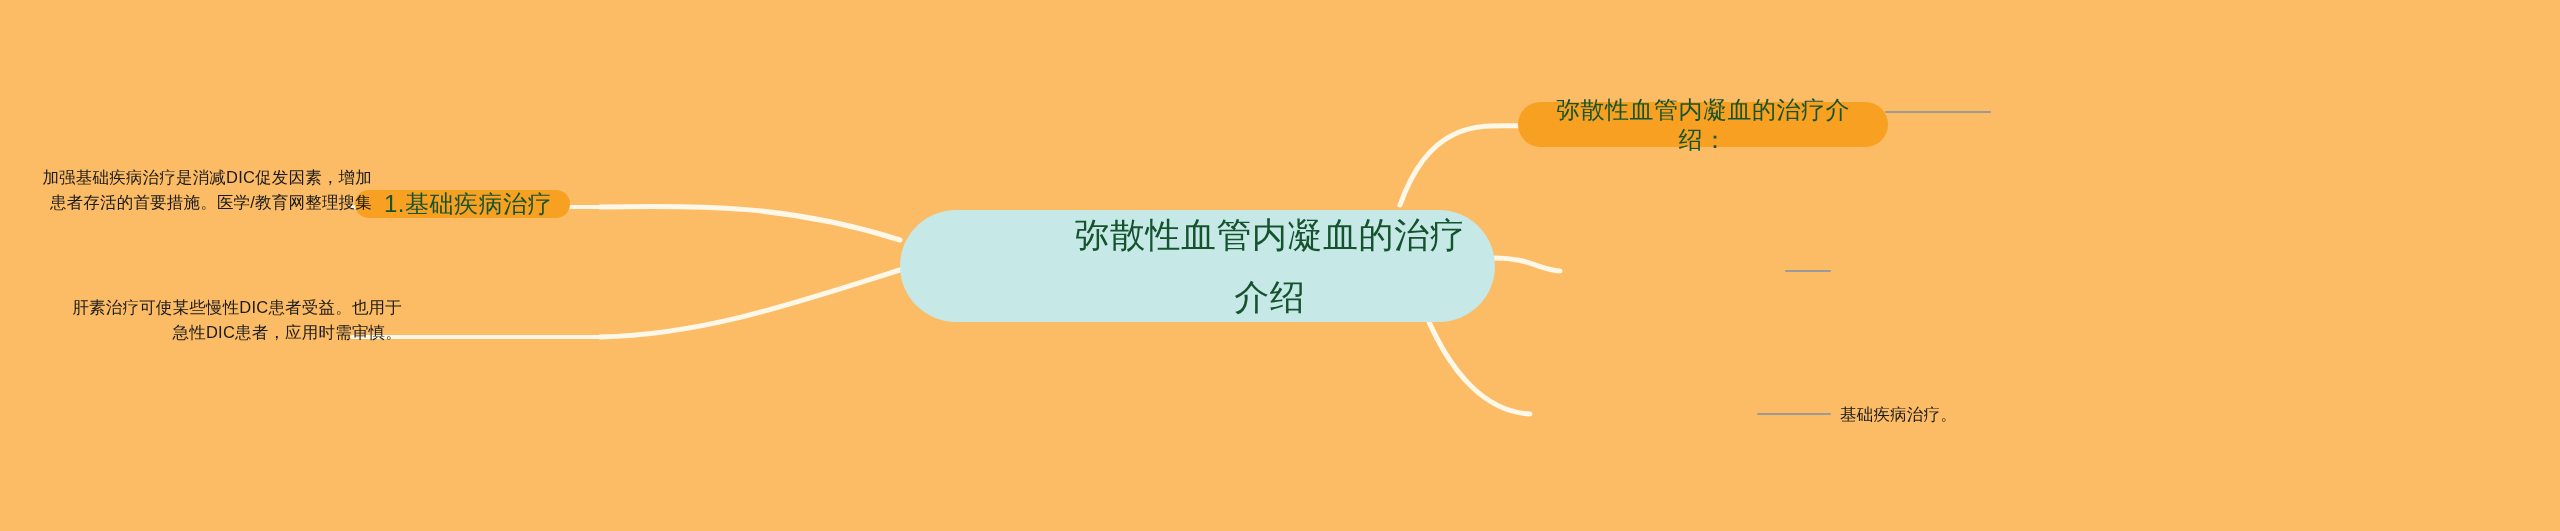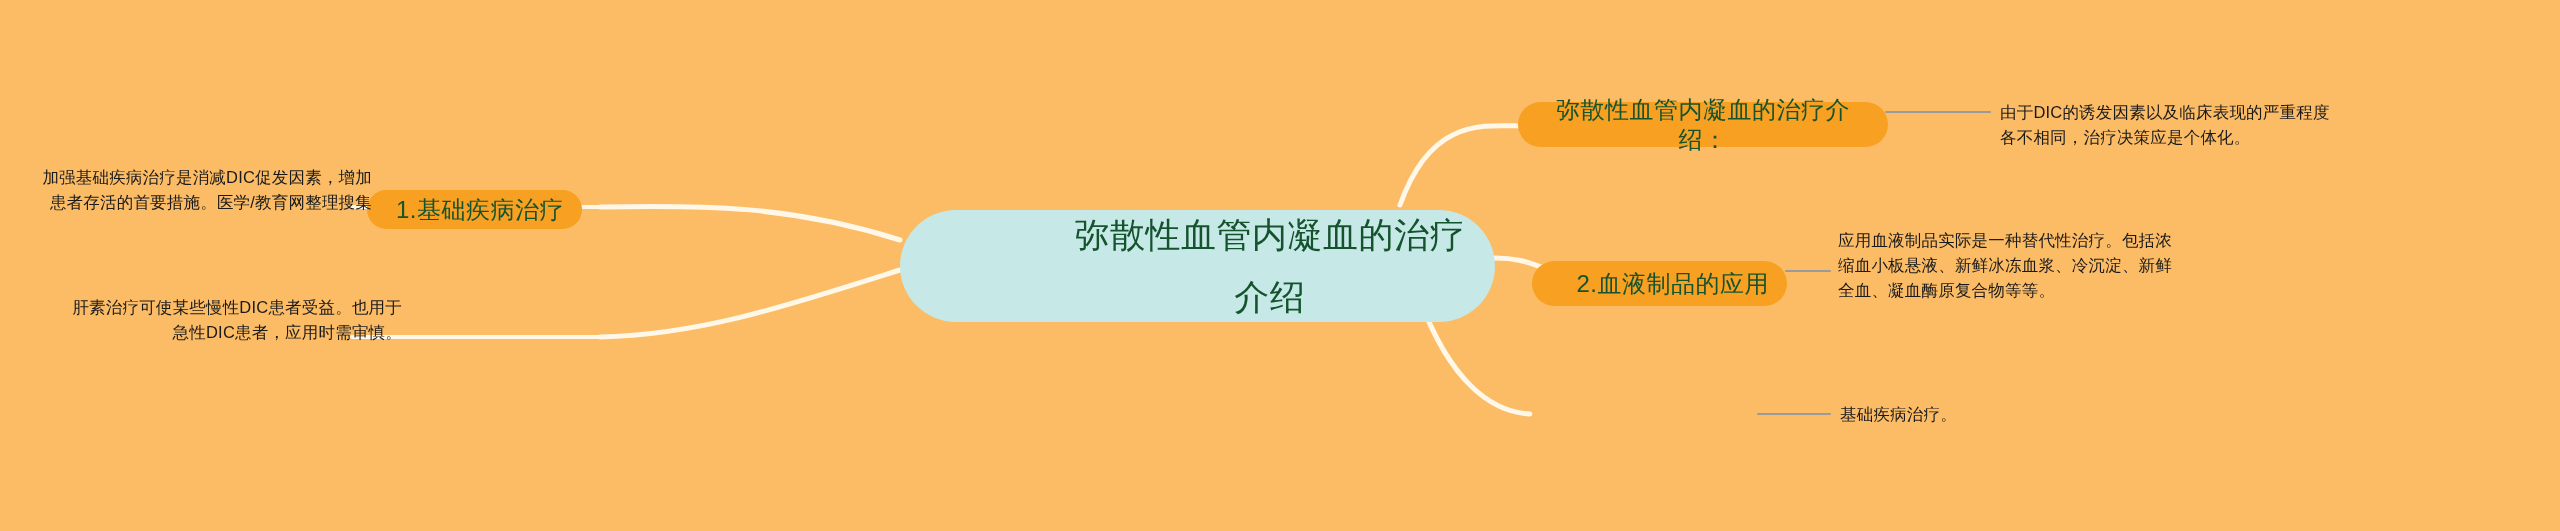--- a/index.html
+++ b/index.html
@@ -94,42 +94,34 @@
       <path d="M 1786 271 L 1830 271"></path>
       <path d="M 1758 414 L 1830 414"></path>
     </g>
   </svg>
 
   <div class="node root-node" style="left:900px; top:198px; width:595px; height:112px;">
     <span>弥散性血管内凝血的治疗
 介绍</span>
   </div>
 
-  <div class="node branch-node" style="left:367px; top:178px; width:215px; height:39px;">
+  <div class="node branch-node" style="left:355px; top:178px; width:215px; height:28px;">
     <span>1.基础疾病治疗</span>
   </div>
 
   <div class="leaf-text leaf-left" style="left:10px; top:165px; width:330px;">加强基础疾病治疗是消减DIC促发因素，增加
 患者存活的首要措施。医学/教育网整理搜集</div>
 
 
   <div class="leaf-text leaf-left" style="left:40px; top:295px; width:330px;">肝素治疗可使某些慢性DIC患者受益。也用于
 急性DIC患者，应用时需审慎。</div>
 
   <div class="node branch-node" style="left:1518px; top:90px; width:370px; height:45px;">
     <span>弥散性血管内凝血的治疗介绍：</span>
   </div>
 
-  <div class="leaf-text leaf-right" style="left:2000px; top:100px; width:520px;">由于DIC的诱发因素以及临床表现的严重程度
-各不相同，治疗决策应是个体化。</div>
 
-  <div class="node branch-node" style="left:1532px; top:249px; width:255px; height:45px;">
-    <span>2.血液制品的应用</span>
-  </div>
 
-  <div class="leaf-text leaf-right" style="left:1838px; top:228px; width:510px;">应用血液制品实际是一种替代性治疗。包括浓
-缩血小板悬液、新鲜冰冻血浆、冷沉淀、新鲜
-全血、凝血酶原复合物等等。</div>
 
 
   <div class="leaf-text leaf-right" style="left:1840px; top:402px; width:420px;">基础疾病治疗。</div>
 
 </div>
 
 </body></html>

